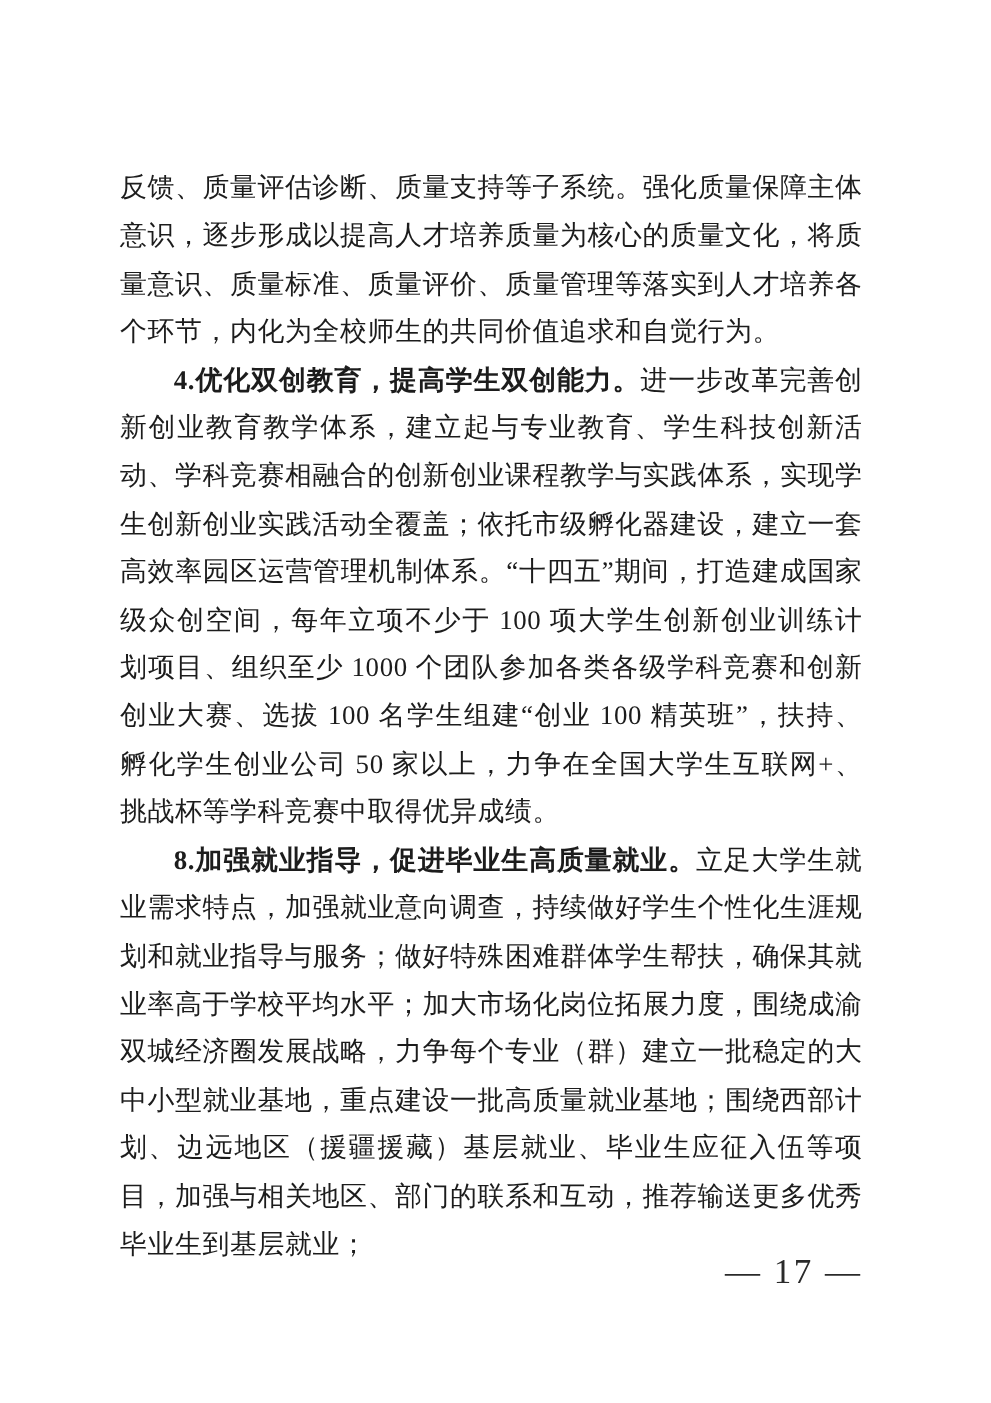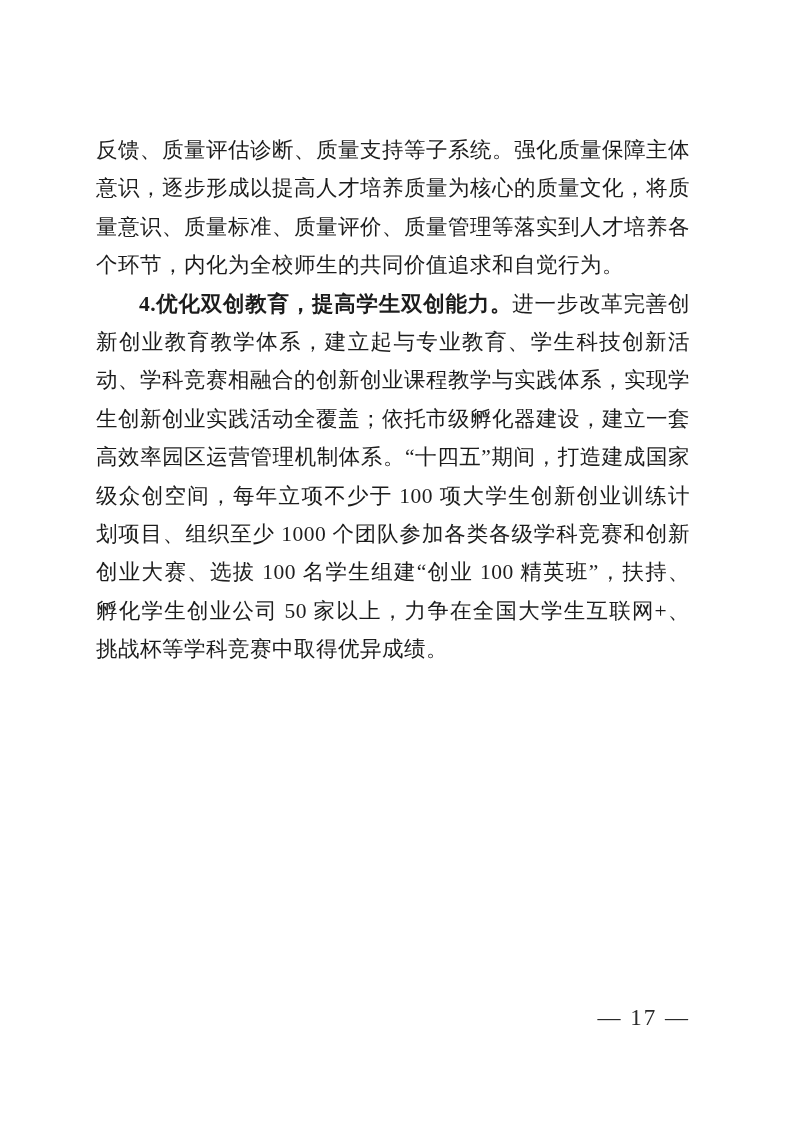--- a/index.html
+++ b/index.html
@@ -34,36 +34,37 @@
   .para-indent {
     text-indent: 2em;
   }
   .lead-bold {
     font-weight: 700;
   }
   .page-number {
     position: absolute;
     top: 1003px;
     right: 103px;
-    font-size: 23px;
+    font-size: 28px;
     line-height: 30px;
     color: #2a2a2a;
     letter-spacing: 2px;
     white-space: nowrap;
   }
 </style>
 </head>
 <body>
 
 <div class="page">
 
   <div class="content">
 
     <p><span>反馈、质量评估诊断、质量支持等子系统。强化质量保障主体意识，逐步形成以提高人才培养质量为核心的质量文化，将质量意识、质量标准、质量评价、质量管理等落实到人才培养各个环节，内化为全校师生的共同价值追求和自觉行为。</span></p>
 
     <p class="para-indent"><span class="lead-bold">4.优化双创教育，提高学生双创能力。</span><span>进一步改革完善创新创业教育教学体系，建立起与专业教育、学生科技创新活动、学科竞赛相融合的创新创业课程教学与实践体系，实现学生创新创业实践活动全覆盖；依托市级孵化器建设，建立一套高效率园区运营管理机制体系。“十四五”期间，打造建成国家级众创空间，每年立项不少于 100 项大学生创新创业训练计划项目、组织至少 1000 个团队参加各类各级学科竞赛和创新创业大赛、选拔 100 名学生组建“创业 100 精英班”，扶持、孵化学生创业公司 50 家以上，力争在全国大学生互联网+、挑战杯等学科竞赛中取得优异成绩。</span></p>
 
+    <p class="para-indent"><span class="lead-bold">8.加强就业指导，促进毕业生高质量就业。</span><span>立足大学生就业需求特点，加强就业意向调查，持续做好学生个性化生涯规划和就业指导与服务；做好特殊困难群体学生帮扶，确保其就业率高于学校平均水平；加大市场化岗位拓展力度，围绕成渝双城经济圈发展战略，力争每个专业（群）建立一批稳定的大中小型就业基地，重点建设一批高质量就业基地；围绕西部计划、边远地区（援疆援藏）基层就业、毕业生应征入伍等项目，加强与相关地区、部门的联系和互动，推荐输送更多优秀毕业生到基层就业；</span></p>
 
   </div>
 
   <div class="page-number">— 17 —</div>
 
 </div>
 
 </body></html>

